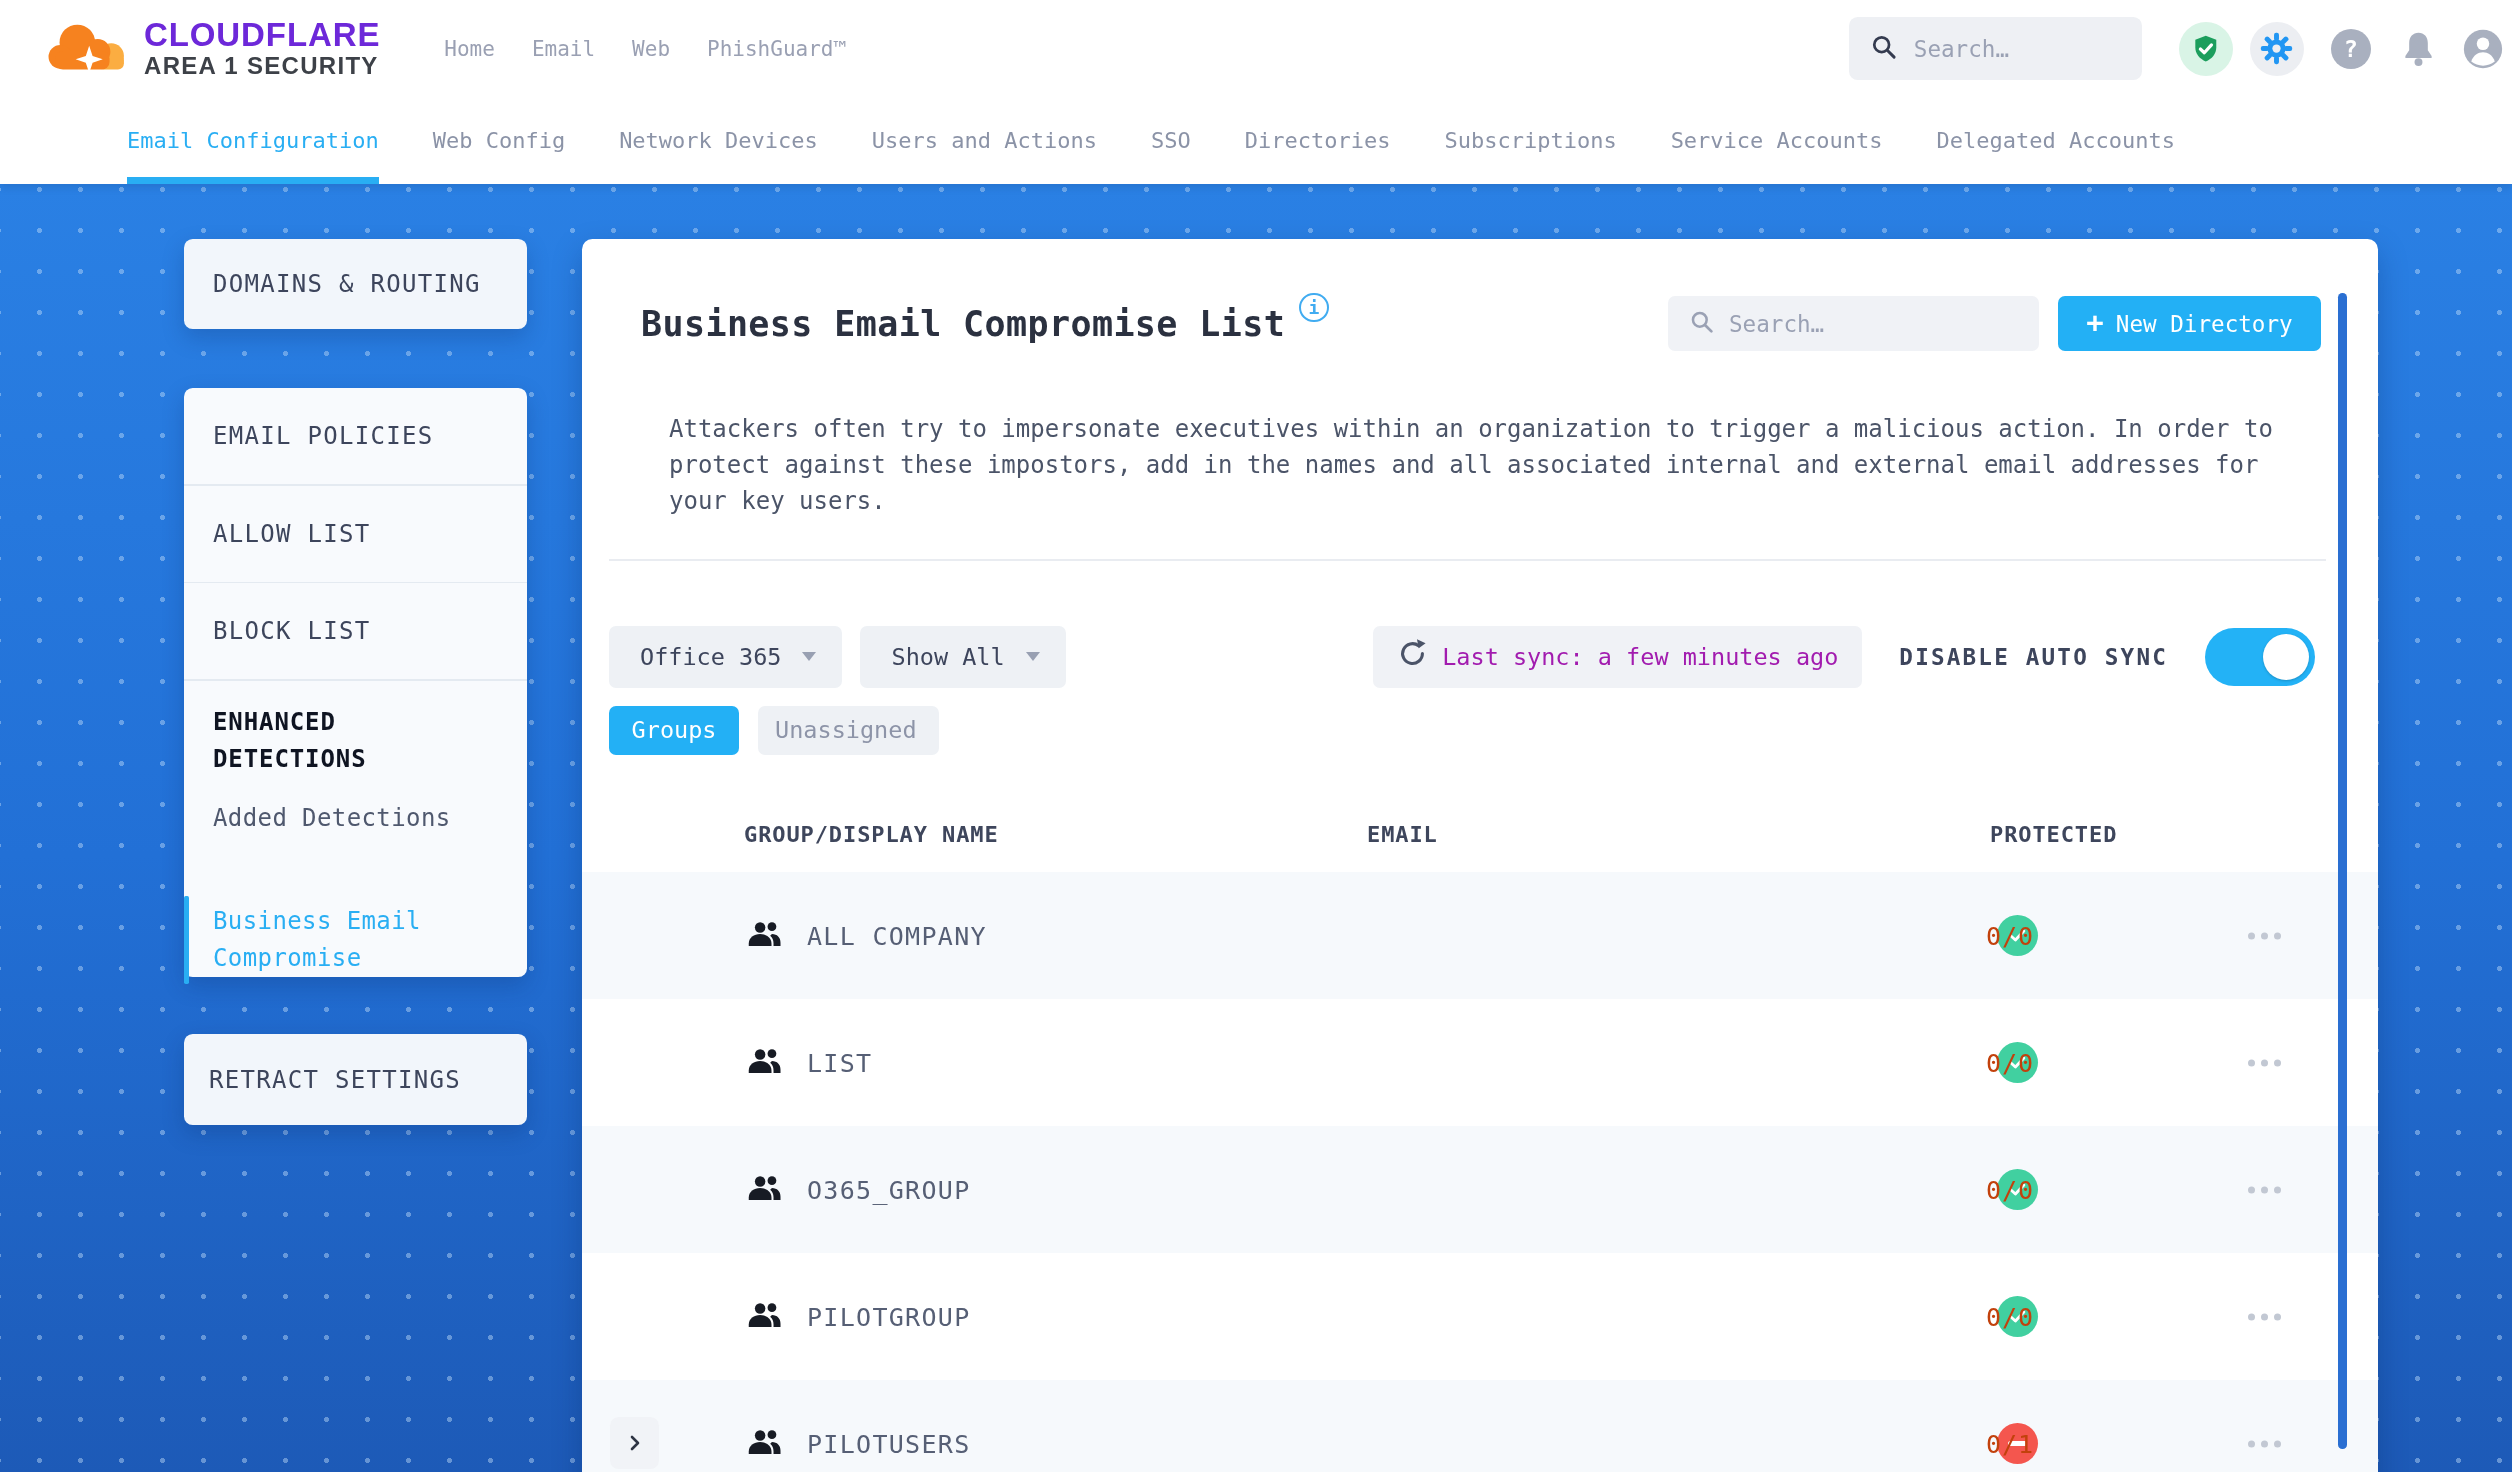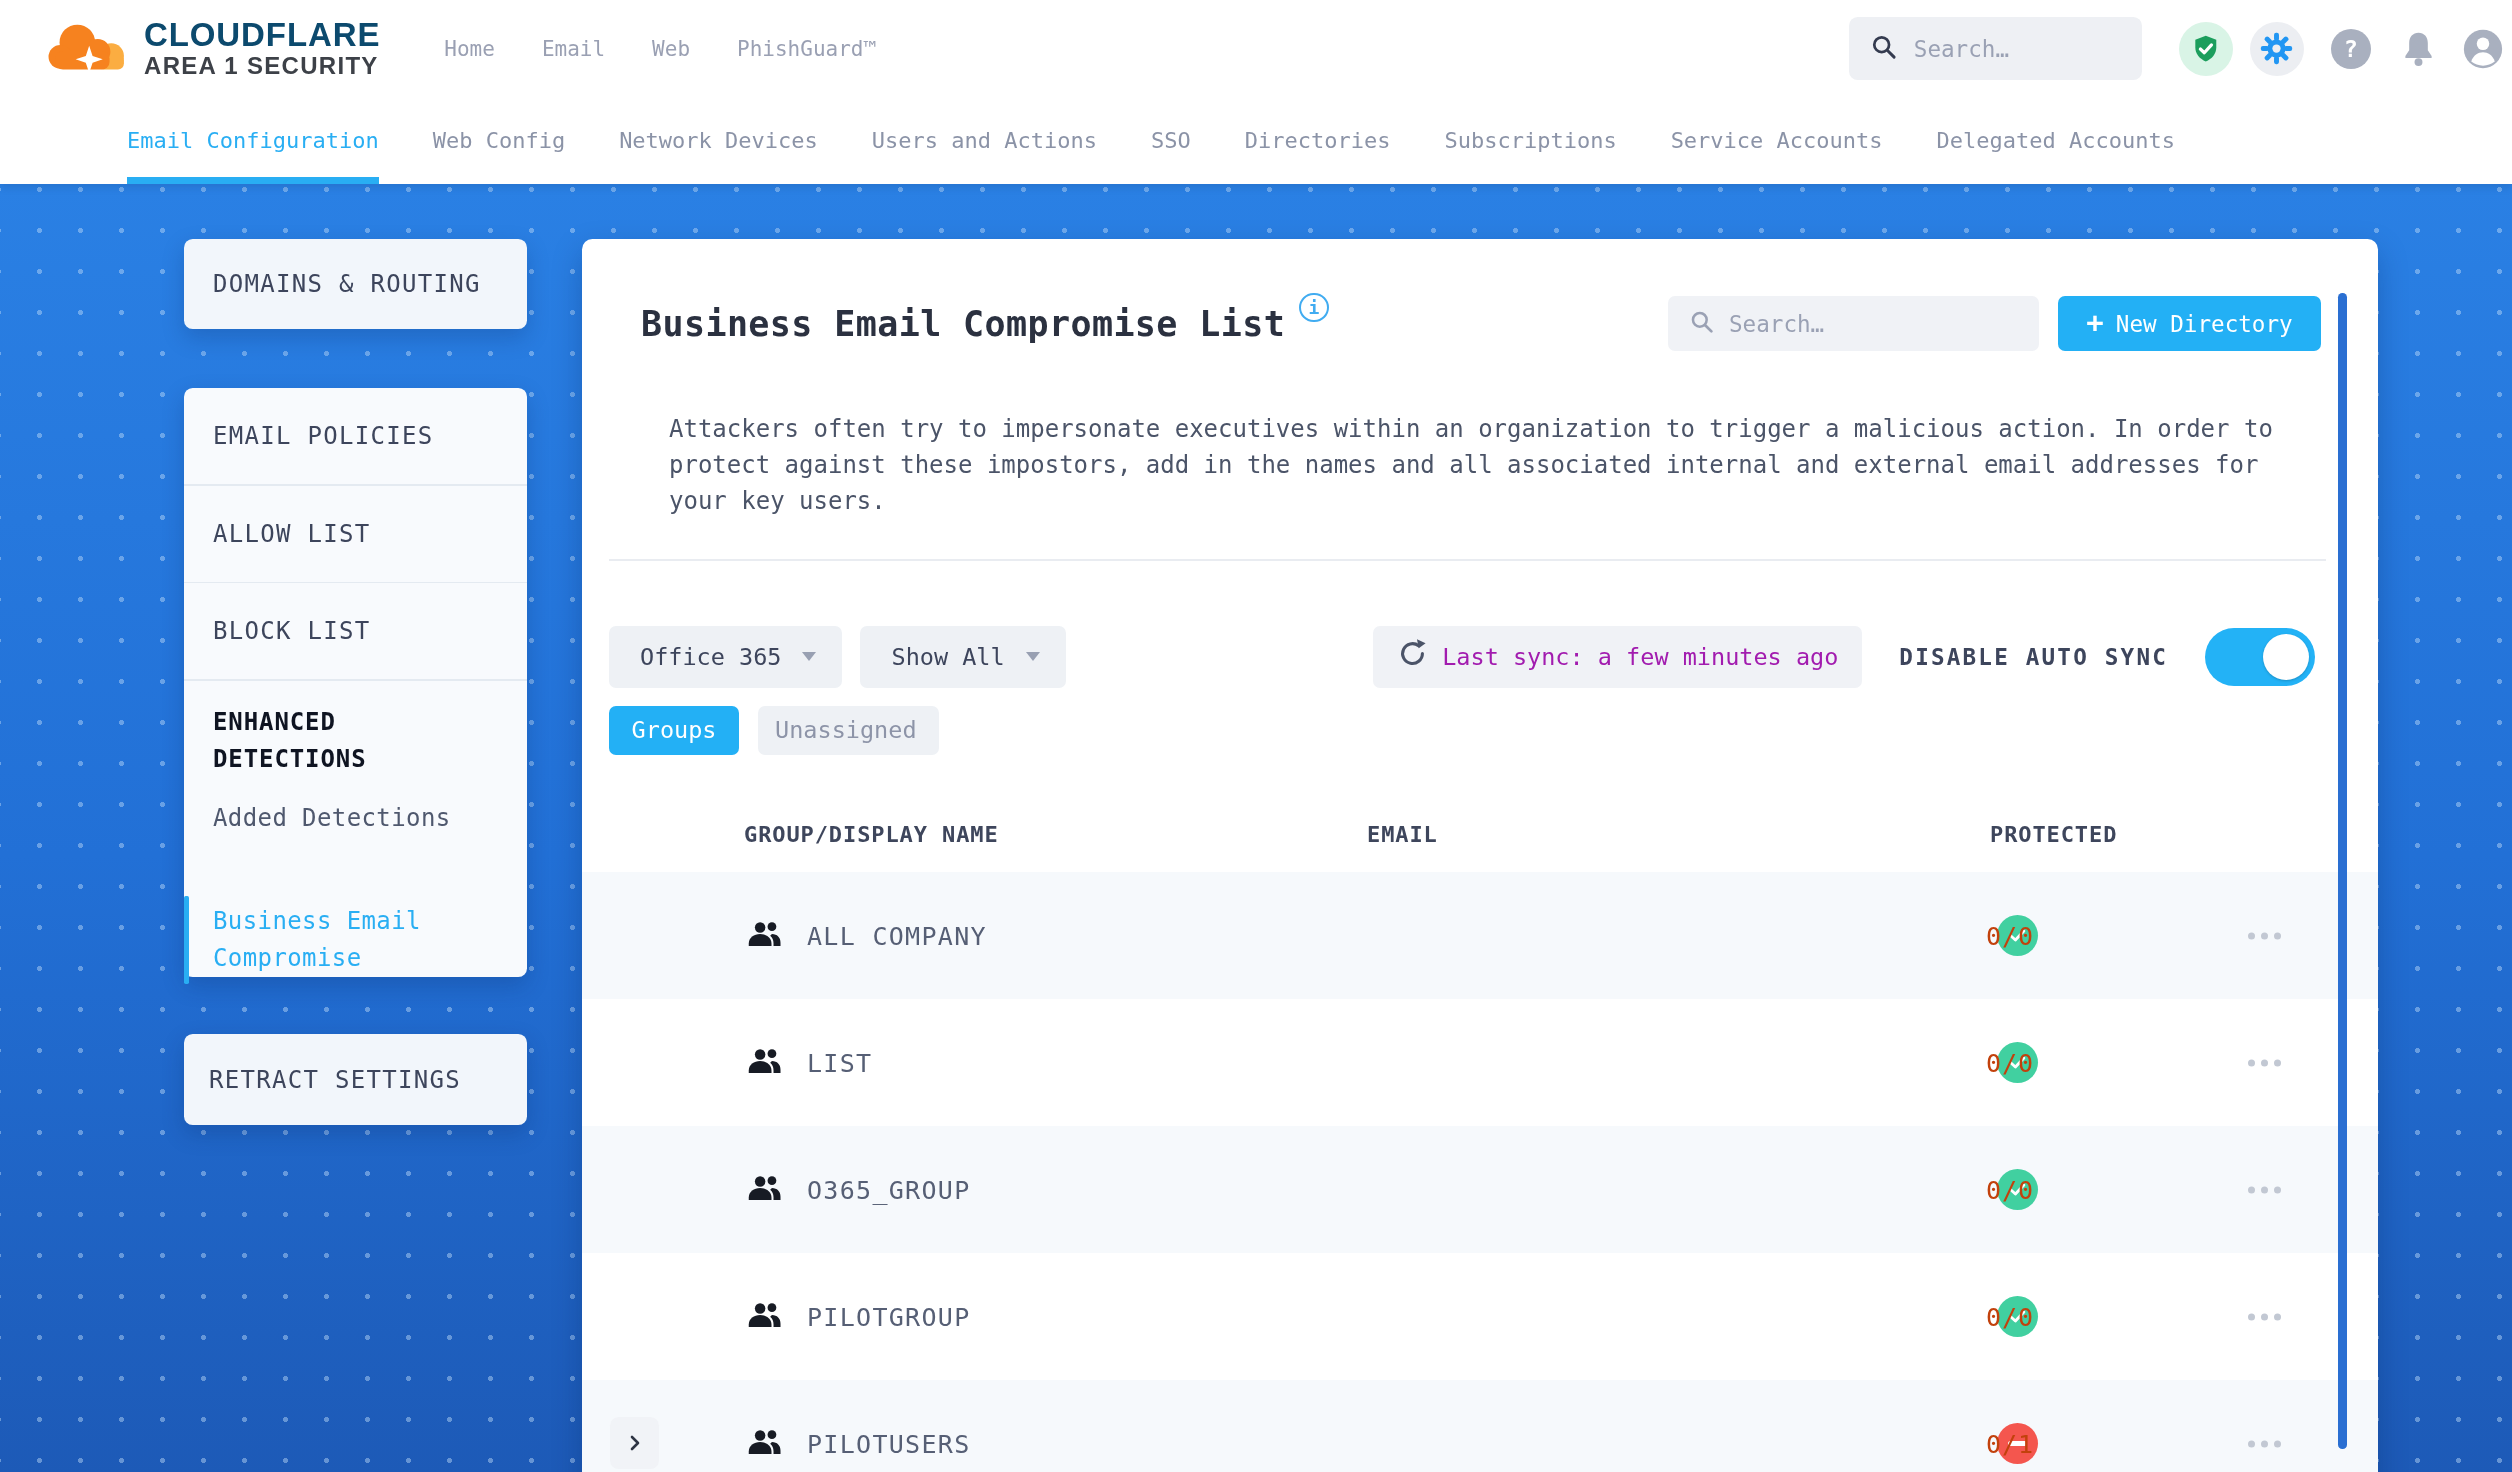--- a/index.html
+++ b/index.html
@@ -4,23 +4,23 @@
 <style>
   * { margin:0; padding:0; box-sizing:border-box; }
   body { background:#0d1b2e; }
   .page{
     position:relative; width:2512px; height:1473px; overflow:hidden; background:#fff;
     font-family:"DejaVu Sans Mono","Liberation Mono",monospace; -webkit-font-smoothing:antialiased;
   }
   
   .topbar{position:absolute;top:0;left:0;right:0;height:97px;background:#fff;display:flex;align-items:center;padding-left:45px;z-index:4;}
   .logo{display:flex;align-items:center;gap:14px;}
-  .logo-text .brand{font-family:"Liberation Sans",sans-serif;font-weight:800;font-size:33px;color:#0c4a6e;letter-spacing:0.9px;line-height:35px;}
+  .logo-text .brand{font-family:"Liberation Sans",sans-serif;font-weight:800;font-size:33px;color:#6d28d9;letter-spacing:0.9px;line-height:35px;}
   .logo-text .sub{font-family:"Liberation Sans",sans-serif;font-weight:700;font-size:24px;color:#3d4148;letter-spacing:1.3px;line-height:28px;}
-  .main-nav{display:flex;gap:47px;margin-left:64px;}
+  .main-nav{display:flex;gap:37px;margin-left:64px;}
   .main-nav a{font-size:21px;color:#9aa0b3;text-decoration:none;}
   .topbar-right{margin-left:auto;display:flex;align-items:center;padding-right:8.7px;}
   .search-pill{background:#eef0f4;border-radius:8.7px;display:flex;align-items:center;}
   .header-search{width:293px;height:63px;padding:0 21px;gap:15.6px;}
   .search-pill input{flex:1;min-width:0;border:none;background:transparent;outline:none;font:inherit;font-size:22.6px;color:#3d455c;}
   .search-pill input::placeholder{color:#9aa1b4;}
   .icon-chip{width:54px;height:54px;border-radius:50%;display:flex;align-items:center;justify-content:center;flex:0 0 auto;}
   .chip-green{background:#d9f4e6;margin-left:37px;}
   .chip-gray{background:#eceef2;margin-left:16.5px;}
   .help-circle{width:40px;height:40px;border-radius:50%;background:#a9b0bf;color:#fff;font-size:23.5px;font-weight:700;display:flex;align-items:center;justify-content:center;margin-left:27px;flex:0 0 auto;}

